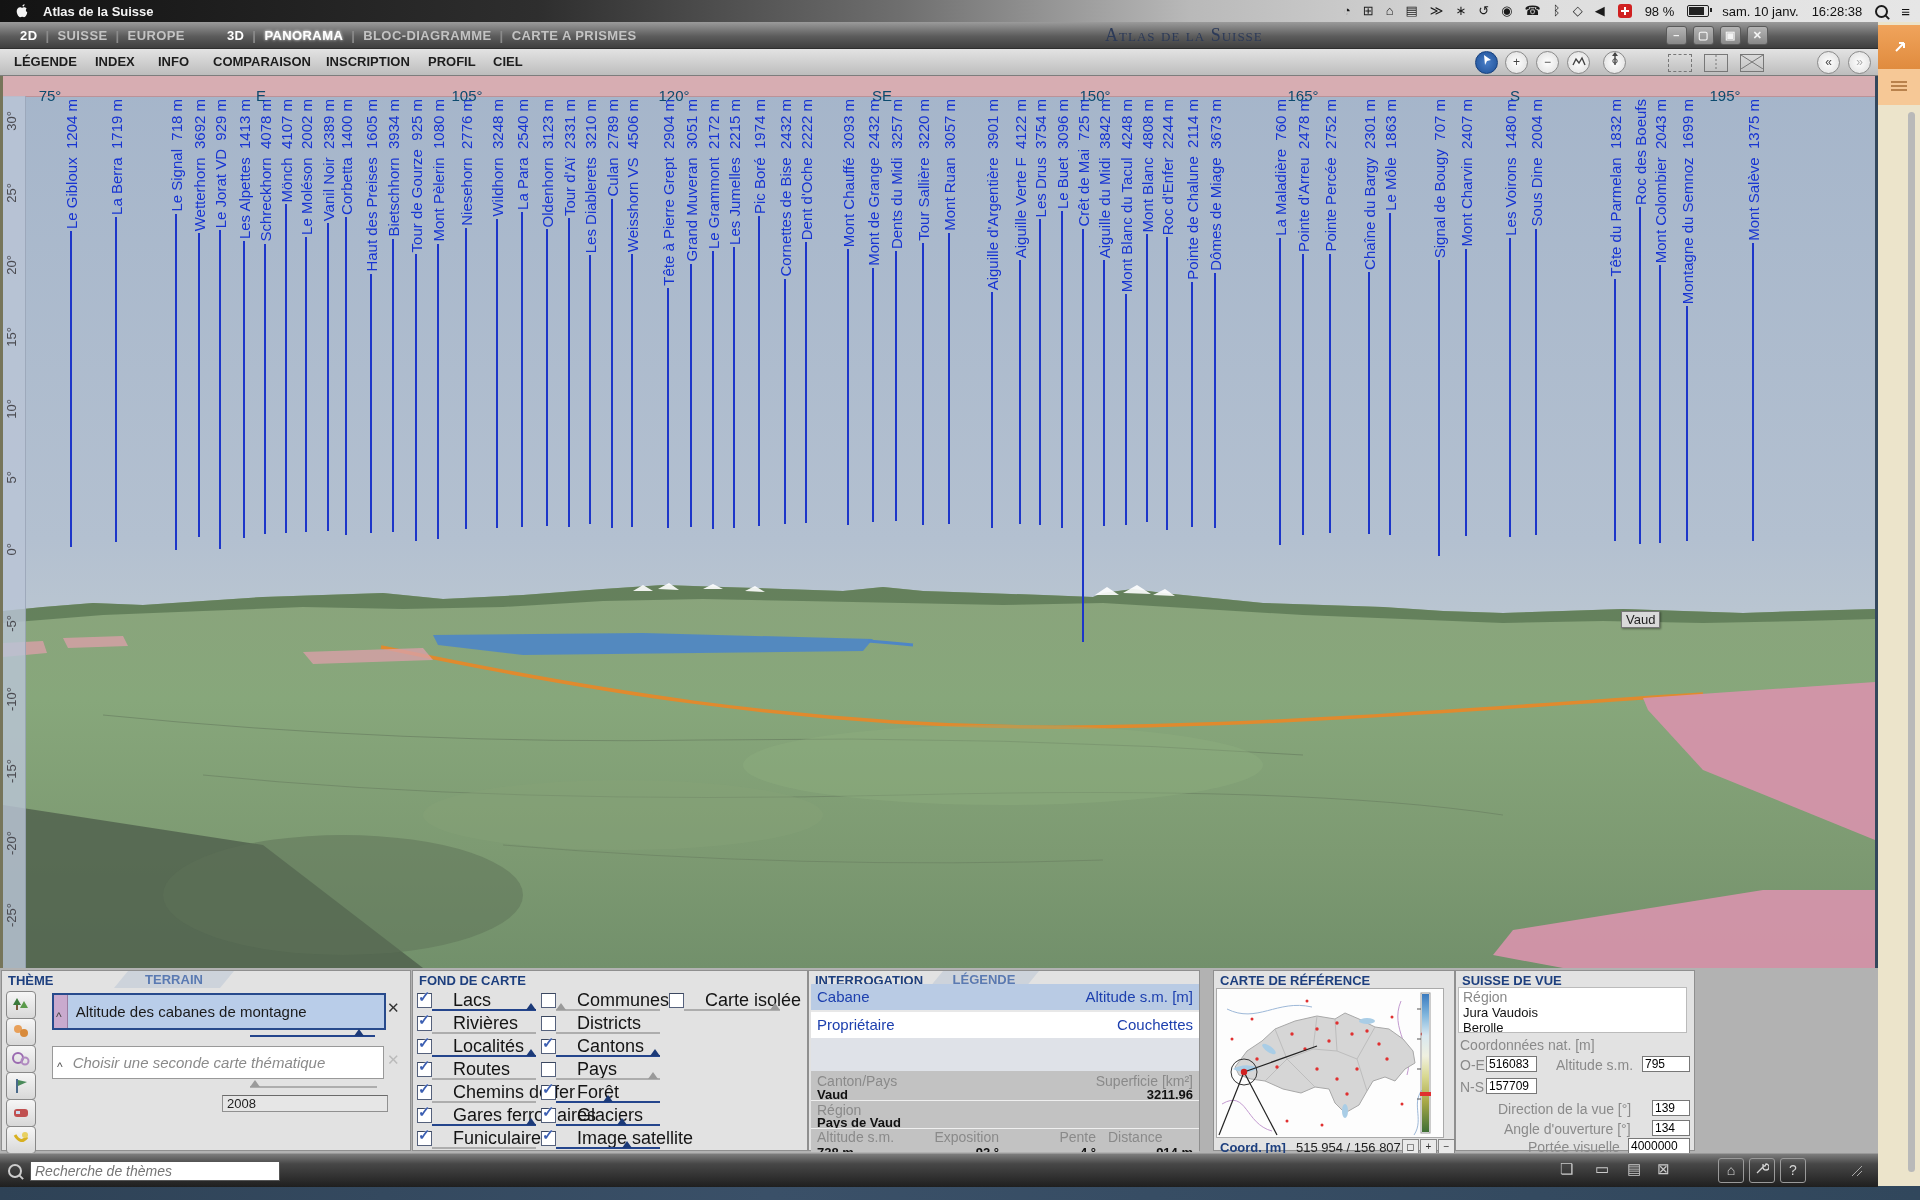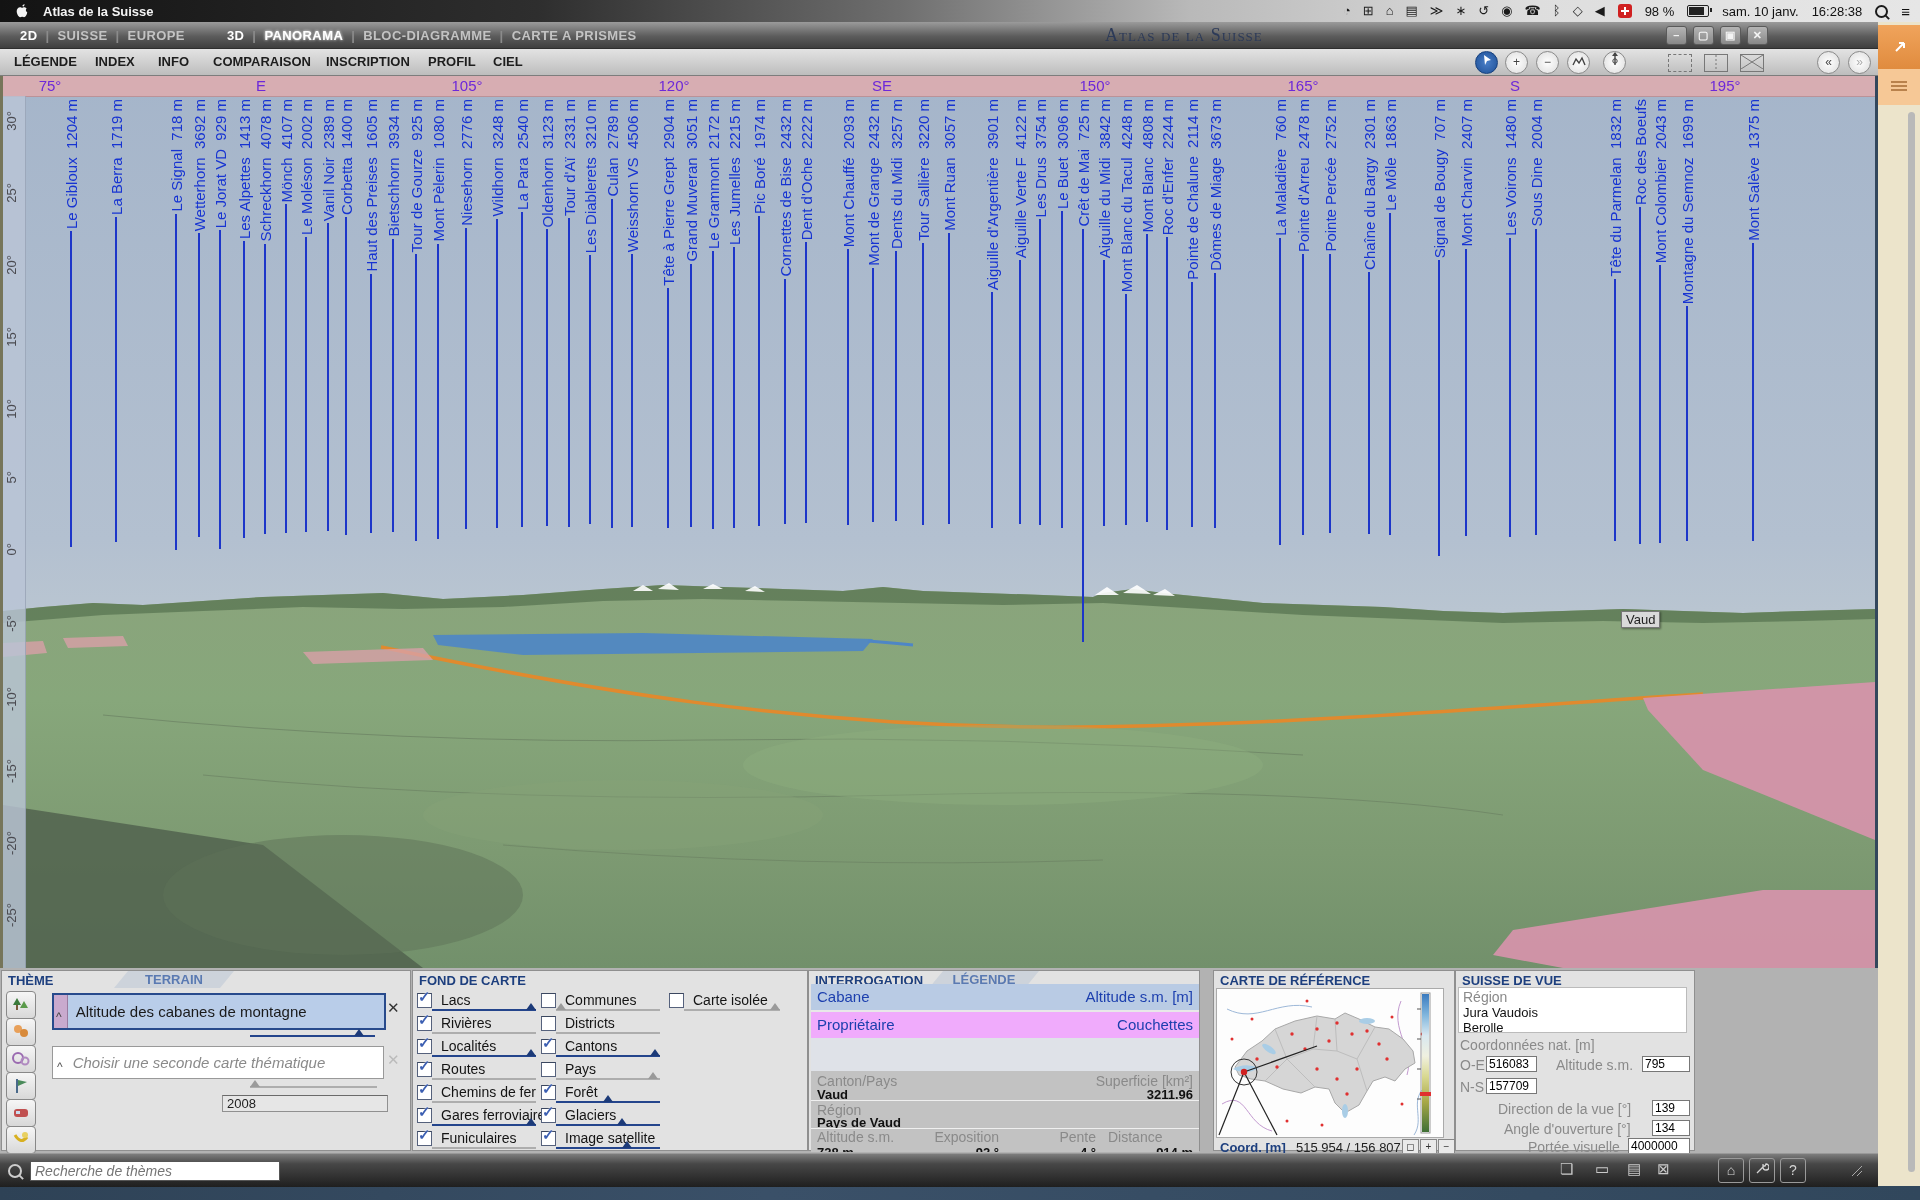--- a/index.html
+++ b/index.html
@@ -41,21 +41,21 @@
   .roundbtn{position:absolute;top:2px;width:21px;height:21px;border-radius:50%;
     background:radial-gradient(#fff,#dcdcdc);border:1px solid #8a8a8a;color:#444;
     text-align:center;line-height:20px;font-size:12px}
   .roundbtn.blue{background:radial-gradient(#4a7fc8,#1d4f96);border-color:#16407e}
   .rectbtn{position:absolute;top:5px;width:22px;height:16px;border:1px solid #777;background:transparent}
   
   #pano{position:absolute;left:0;top:75px;width:1872px;height:893px;overflow:hidden;
     background:linear-gradient(#a5b5ca,#b3c0d0 52%,#b9c5d1 60%);border-left:3px solid #76755a}
   #headband{position:absolute;left:0;top:1px;width:1872px;height:20px;
     background:#d7adb2;border-bottom:1px solid #bb9298}
-  .hlabel{position:absolute;top:1px;transform:translateX(-50%);font-size:15px;color:#6d28d9}
+  .hlabel{position:absolute;top:11px;transform:translateX(-50%);font-size:15px;color:#0c4a6e}
   #vstrip{position:absolute;left:0;top:21px;width:22px;height:872px;
     background:rgba(185,197,213,.82);border-right:1px solid rgba(110,120,140,.35);z-index:5}
   .vlabel{position:absolute;left:1px;writing-mode:vertical-rl;transform:rotate(180deg);
     font-size:13px;color:#4a4a50}
   .peak{position:absolute;width:18px;display:flex;flex-direction:column;align-items:center;z-index:3}
   .ptext{writing-mode:vertical-rl;transform:rotate(180deg);font-size:15px;color:#1734d2;
     white-space:nowrap;line-height:17px;flex:0 0 auto}
   .pline{width:2px;background:#1d36c9;flex:1 1 0;min-height:0;margin-top:2px}
   #terrain{position:absolute;left:0;top:440px;width:1872px;height:453px;z-index:1}
   #vaudtip{position:absolute;left:1618px;top:536px;z-index:6;background:#d9d9d9;
@@ -85,21 +85,21 @@
   .slider.dim{background:#adadad}
   .tri{position:absolute;top:-6px;width:0;height:0;border-left:5px solid transparent;
     border-right:5px solid transparent;border-bottom:7px solid #1c3a78}
   .tri.dim{border-bottom-color:#9a9a9a}
   #yearbox{position:absolute;left:220px;top:124px;width:156px;height:15px;background:#e6e6e6;
     border:1px solid #909090;border-top-color:#6a6a6a;font-size:13px;color:#222;padding:0 4px;line-height:15px}
   
   .cbrow{position:absolute;display:flex;align-items:flex-start}
   .cbox{width:13px;height:13px;background:#fff;border:1px solid #55617c;border-top-color:#3a465e;position:relative;flex:0 0 auto}
   .cbox .ck{position:absolute;left:0px;top:-6px;color:#3c5fb2;font-size:15px;font-weight:bold;text-shadow:0 0 2px #fff}
-  .cblabel{font-size:14px;color:#141414;margin-left:9px;line-height:14px;white-space:nowrap}
+  .cblabel{font-size:18px;color:#141414;margin-left:21px;line-height:14px;white-space:nowrap}
   
   .browL{font-size:15px;color:#1c3fae;padding:4px 0 0 6px;float:left}
   .browR{font-size:15px;color:#1c3fae;padding:4px 6px 0 0;float:right}
   .irow{position:absolute;left:2px;width:388px;overflow:hidden}
   .glabel{font-size:14px;color:#8a8a8a}
   .gval{font-size:13px;color:#111;font-weight:bold}
   
   #refmapbox{position:absolute;left:2px;top:17px;width:226px;height:148px;background:#fdfdfd;border:1px solid #aaa}
   #coordbar{position:absolute;left:2px;top:169px;width:226px;height:13px;font-size:13px}
   .mapbtn{position:absolute;top:168px;width:15px;height:14px;border:1px solid #888;background:#e9e9e9;
@@ -728,21 +728,21 @@
       </div>
   </div>
 
   <div class="panel" style="left:808px;width:392px">
     <div class="ptitle">INTERROGATION</div>
     <div class="tab2" style="left:120px;width:110px">LÉGENDE</div>
     <div class="irow" style="top:13px;height:26px;background:#b9cbe4;border-bottom:2px solid #e8e8e8">
       <span class="browL">Cabane</span>
       <span class="browR">Altitude s.m. [m]</span>
     </div>
-    <div class="irow" style="top:41px;height:26px;background:#f0abfc">
+    <div class="irow" style="top:41px;height:26px;background:#ffffff">
       <span class="browL">Propriétaire</span>
       <span class="browR">Couchettes</span>
     </div>
     <div class="irow" style="top:67px;height:33px;background:#dfe2e8"></div>
     <div class="irow" style="top:100px;height:29px;background:#c2c2c2;border-bottom:1px solid #efefef">
       <span class="glabel" style="float:left;padding:2px 0 0 6px">Canton/Pays</span>
       <span class="glabel" style="float:right;padding:2px 6px 0 0">Superficie [km²]</span>
       <span class="gval" style="position:absolute;left:6px;top:16px">Vaud</span>
       <span class="gval" style="position:absolute;right:6px;top:16px">3211.96</span>
     </div>

